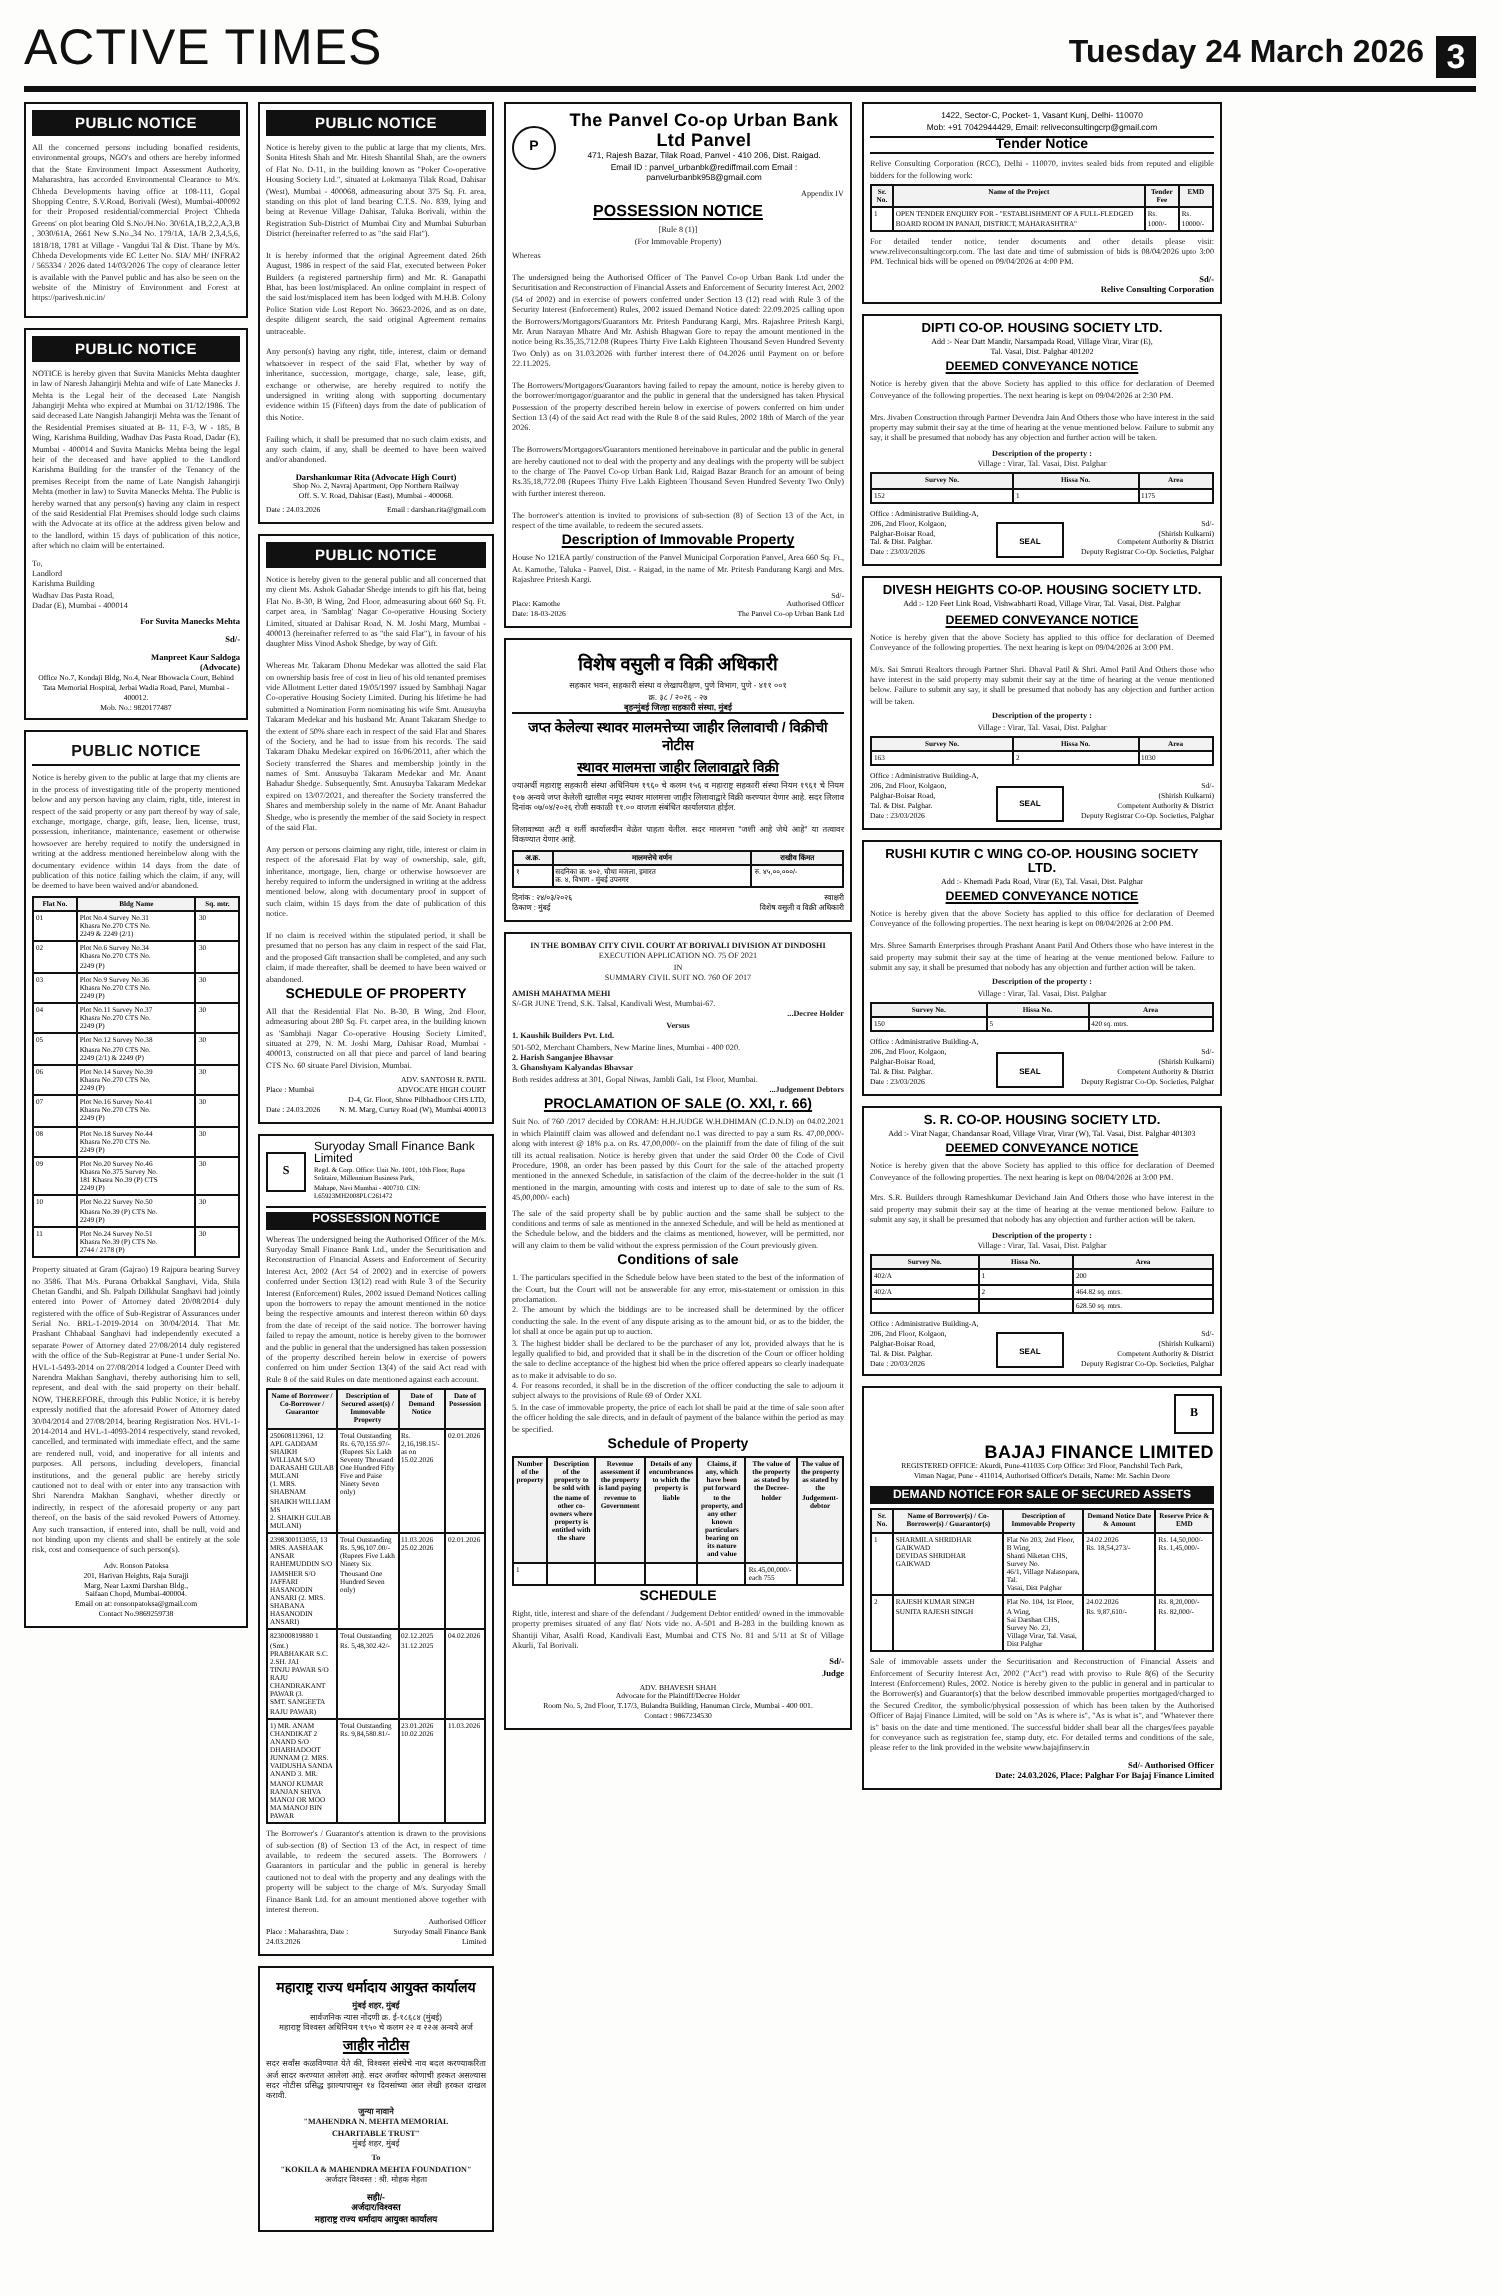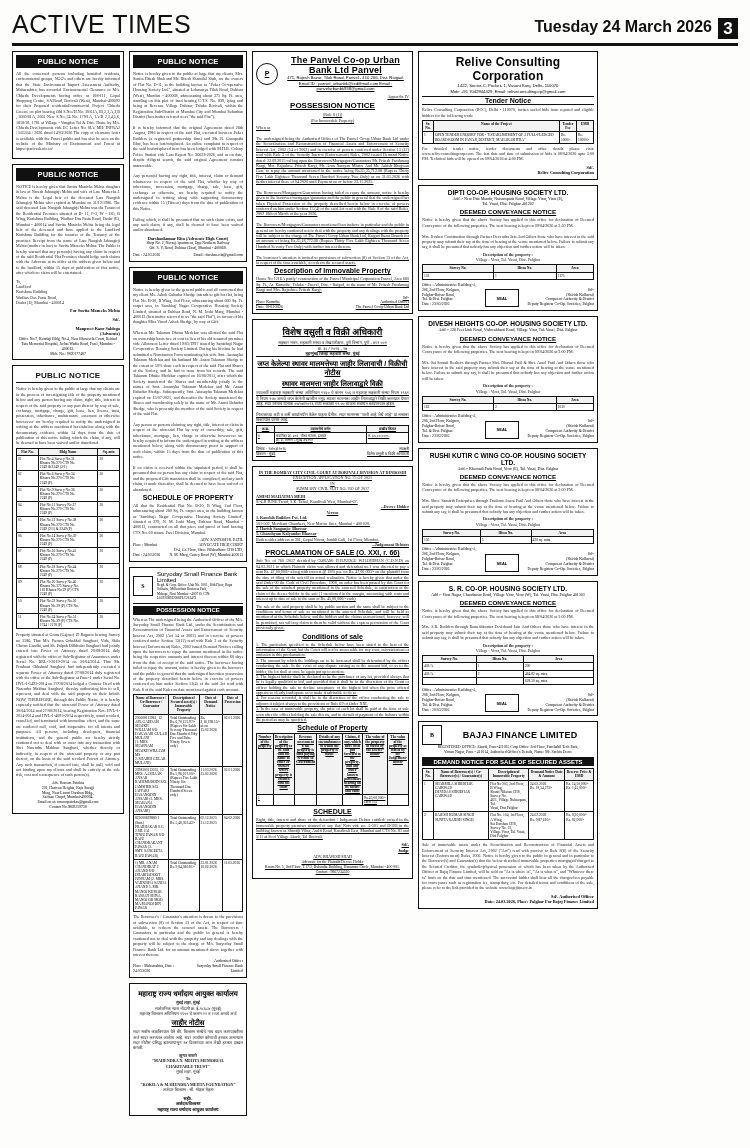--- a/index.html
+++ b/index.html
@@ -45,21 +45,21 @@
   
   .cols {
     display:flex;
     gap:5px;
     margin-top:5px;
     height:1090px;
   }
   .col { display:flex; flex-direction:column; gap:5px; }
   .c1 { width:112px; }
   .c2 { width:118px; }
-  .c3 { width:161px;text-decoration:underline; }
+  .c3 { width:174px; }
   .c5 { width:180px; }
 
   .box {
     border:1px solid #111;
     padding:3px 3px;
     background:#fff;
     overflow:hidden;
   }
   .hd {
     text-align:center;
@@ -565,21 +565,20 @@
 Room No. 5, 2nd Floor, T.17/3, Bulandta Building, Hanuman Circle, Mumbai - 400 001.
 Contact : 9867234530</div>
       </div>
 
     </div>
 
     <div class="col c5">
 
       <div class="box">
         <div class="corp">
-          <div class="name">Relive Consulting Corporation</div>
           <div class="sub" style="white-space:pre-line;">1422, Sector-C, Pocket- 1, Vasant Kunj, Delhi- 110070
 Mob: +91 7042944429, Email: reliveconsultingcrp@gmail.com</div>
         </div>
         <div class="hd2" style="border-top:1px solid #111;border-bottom:1px solid #111;">Tender Notice</div>
         <div class="t">Relive Consulting Corporation (RCC), Delhi - 110070, invites sealed bids from reputed and eligible bidders for the following work:</div>
         <table class="grid">
           <thead>
               <tr>
             <th>Sr. No.</th>
             <th>Name of the Project</th>
@@ -762,21 +761,21 @@
 Date : 20/03/2026</div>
           <div class="seal">SEAL</div>
           <div class="small b rt" style="white-space:pre-line;">Sd/-
 (Shirish Kulkarni)
 Competent Authority &amp; District
 Deputy Registrar Co-Op. Societies, Palghar</div>
         </div>
       </div>
 
       <div class="box">
-        <div class="flexrow" style="align-items:center;justify-content:center;gap:4px;">
+        <div class="flexrow" style="align-items:flex-end;justify-content:center;gap:4px;flex-direction:column;">
           <div class="logo-sq">B</div>
           <div class="corp" style="flex:1">
             <div class="name sm">BAJAJ FINANCE LIMITED</div>
           </div>
         </div>
         <div class="small ctr" style="white-space:pre-line;">REGISTERED OFFICE: Akurdi, Pune-411035 Corp Office: 3rd Floor, Panchshil Tech Park,
 Viman Nagar, Pune - 411014, Authorised Officer's Details, Name: Mr. Sachin Deore</div>
         <div class="hdr-strip" style="margin-top:2px;">DEMAND NOTICE FOR SALE OF SECURED ASSETS</div>
         <table class="grid">
           <thead>

